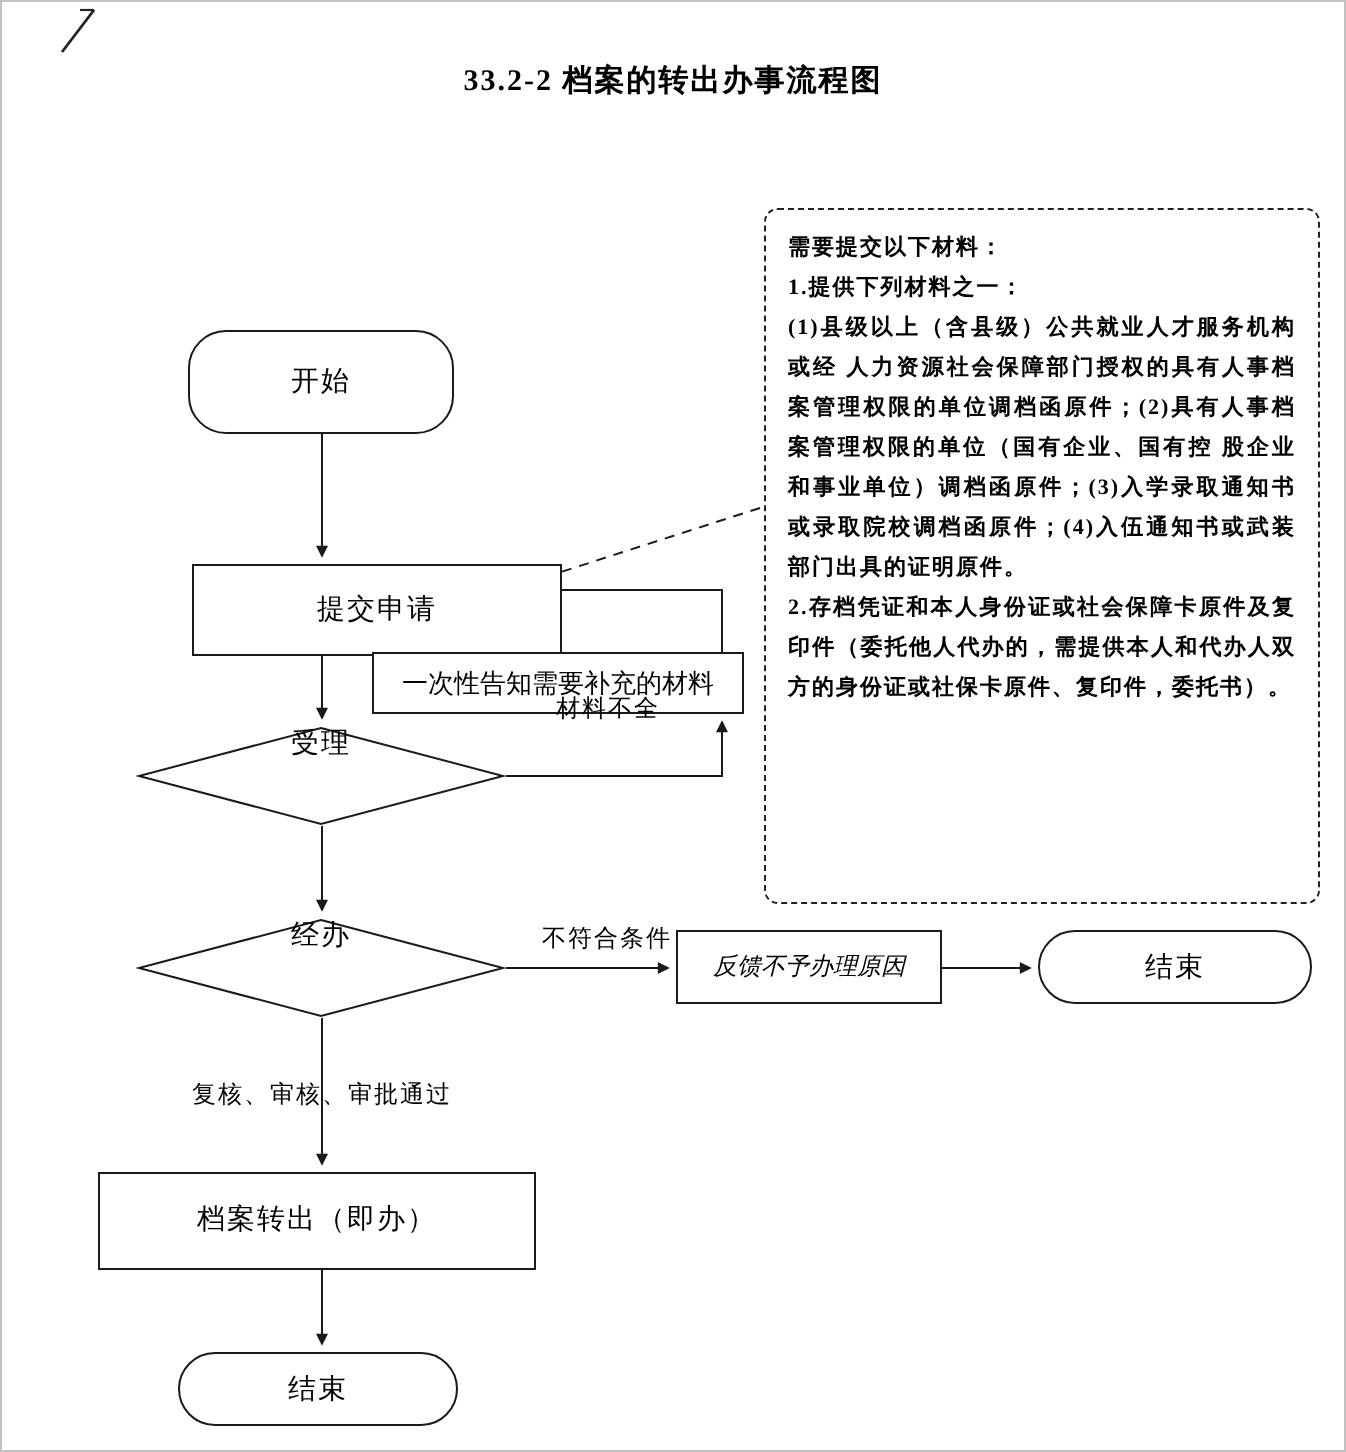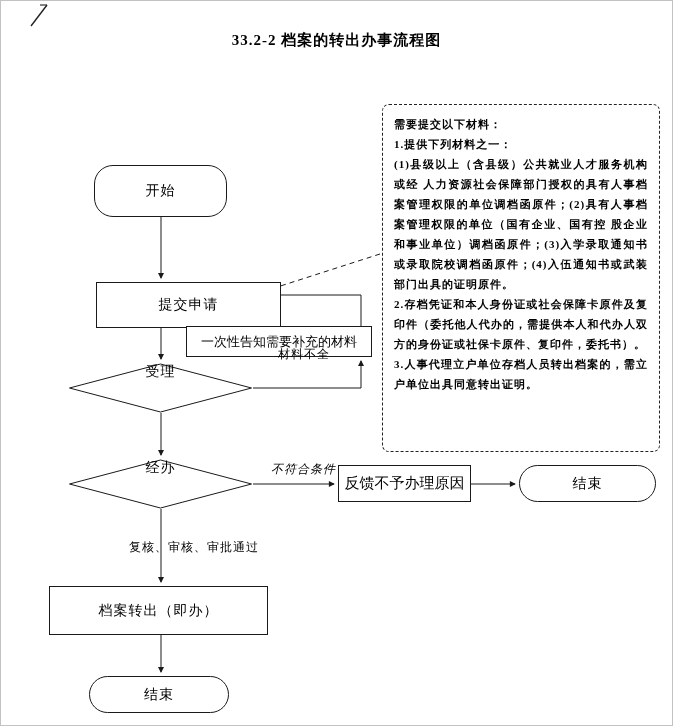--- a/index.html
+++ b/index.html
@@ -111,42 +111,41 @@
     <span class="dlabel">受理</span>
   </div>
 
   <div class="diamond" style="left:67px;top:458px;width:185px;height:50px;">
     <svg width="185" height="50">
       <polygon points="92.5,1 183.5,25 92.5,49 1.5,25" fill="#ffffff" stroke="#1a1a1a" stroke-width="1"></polygon>
     </svg>
     <span class="dlabel">经办</span>
   </div>
 
-  <div class="node" style="left:337px;top:464px;width:133px;height:37px;font-size:15px;letter-spacing:0;">
+  <div class="node" style="left:337px;top:464px;width:133px;height:37px;font-size:12px;letter-spacing:0;font-style:italic;">
     <span>反馈不予办理原因</span>
   </div>
 
   <div class="node stadium" style="left:518px;top:464px;width:137px;height:37px;">
     <span>结束</span>
   </div>
 
   <div class="node multiline" style="left:48px;top:585px;width:219px;height:49px;">
     <span>档案转出</span>
     <span>（即办）</span>
   </div>
 
   <div class="node stadium" style="left:88px;top:675px;width:140px;height:37px;">
     <span>结束</span>
   </div>
 
   <div class="edge-label" style="left:277px;top:345px;">材料不全</div>
-  <div class="edge-label" style="left:270px;top:460px;font-style:italic;">不符合条件</div>
-  <div class="edge-label" style="left:95px;top:538px;margin-left:33px;">复核、审核、审批通过</div>
+  <div class="edge-label" style="left:270px;top:460px;">不符合条件</div>
+  <div class="edge-label" style="left:95px;top:538px;">复核、审核、审批通过</div>
 
   <div class="materials">
     <p>需要提交以下材料：</p>
     <p>1.提供下列材料之一：</p>
     <p>(1)县级以上（含县级）公共就业人才服务机构或经 人力资源社会保障部门授权的具有人事档案管理权限的单位调档函原件；(2)具有人事档案管理权限的单位（国有企业、国有控 股企业和事业单位）调档函原件；(3)入学录取通知书或录取院校调档函原件；(4)入伍通知书或武装部门出具的证明原件。</p>
     <p>2.存档凭证和本人身份证或社会保障卡原件及复印件（委托他人代办的，需提供本人和代办人双方的身份证或社保卡原件、复印件，委托书）。</p>
-    <p>3.人事代理立户单位存档人员转出档案的，需立户单位出具同意转出证明。</p>
   </div>
 
 </div>
 
 </body></html>

